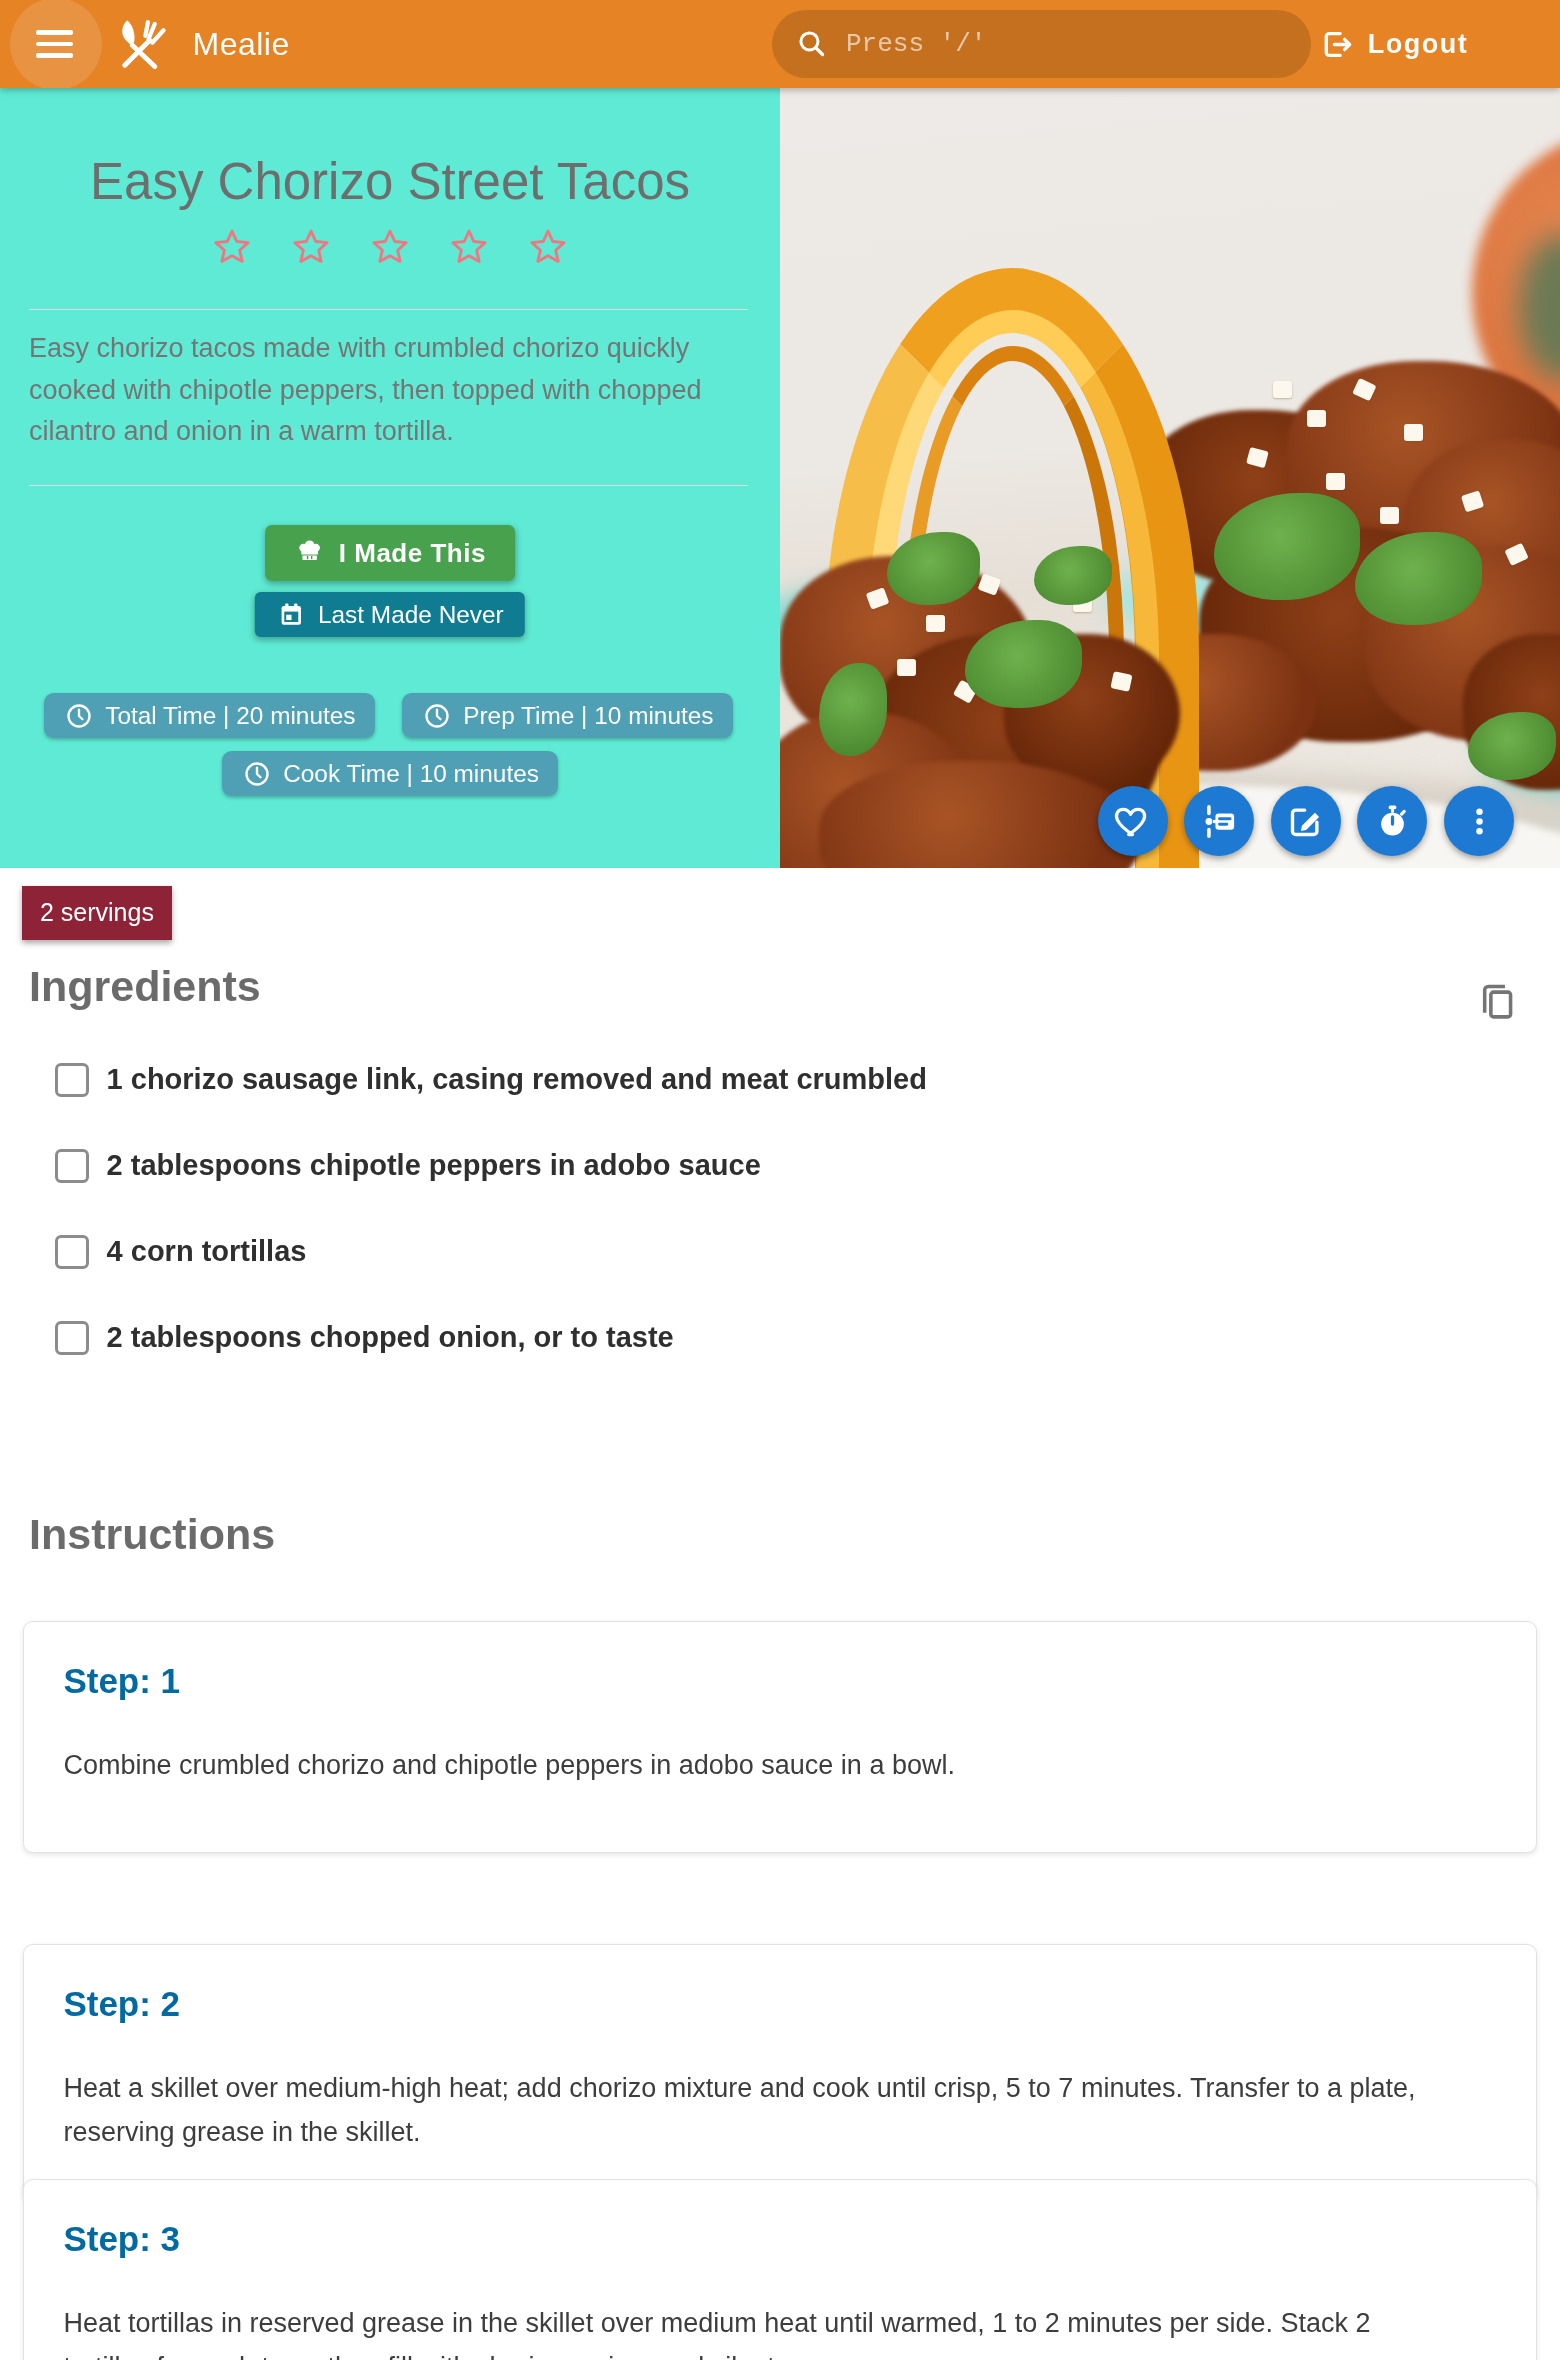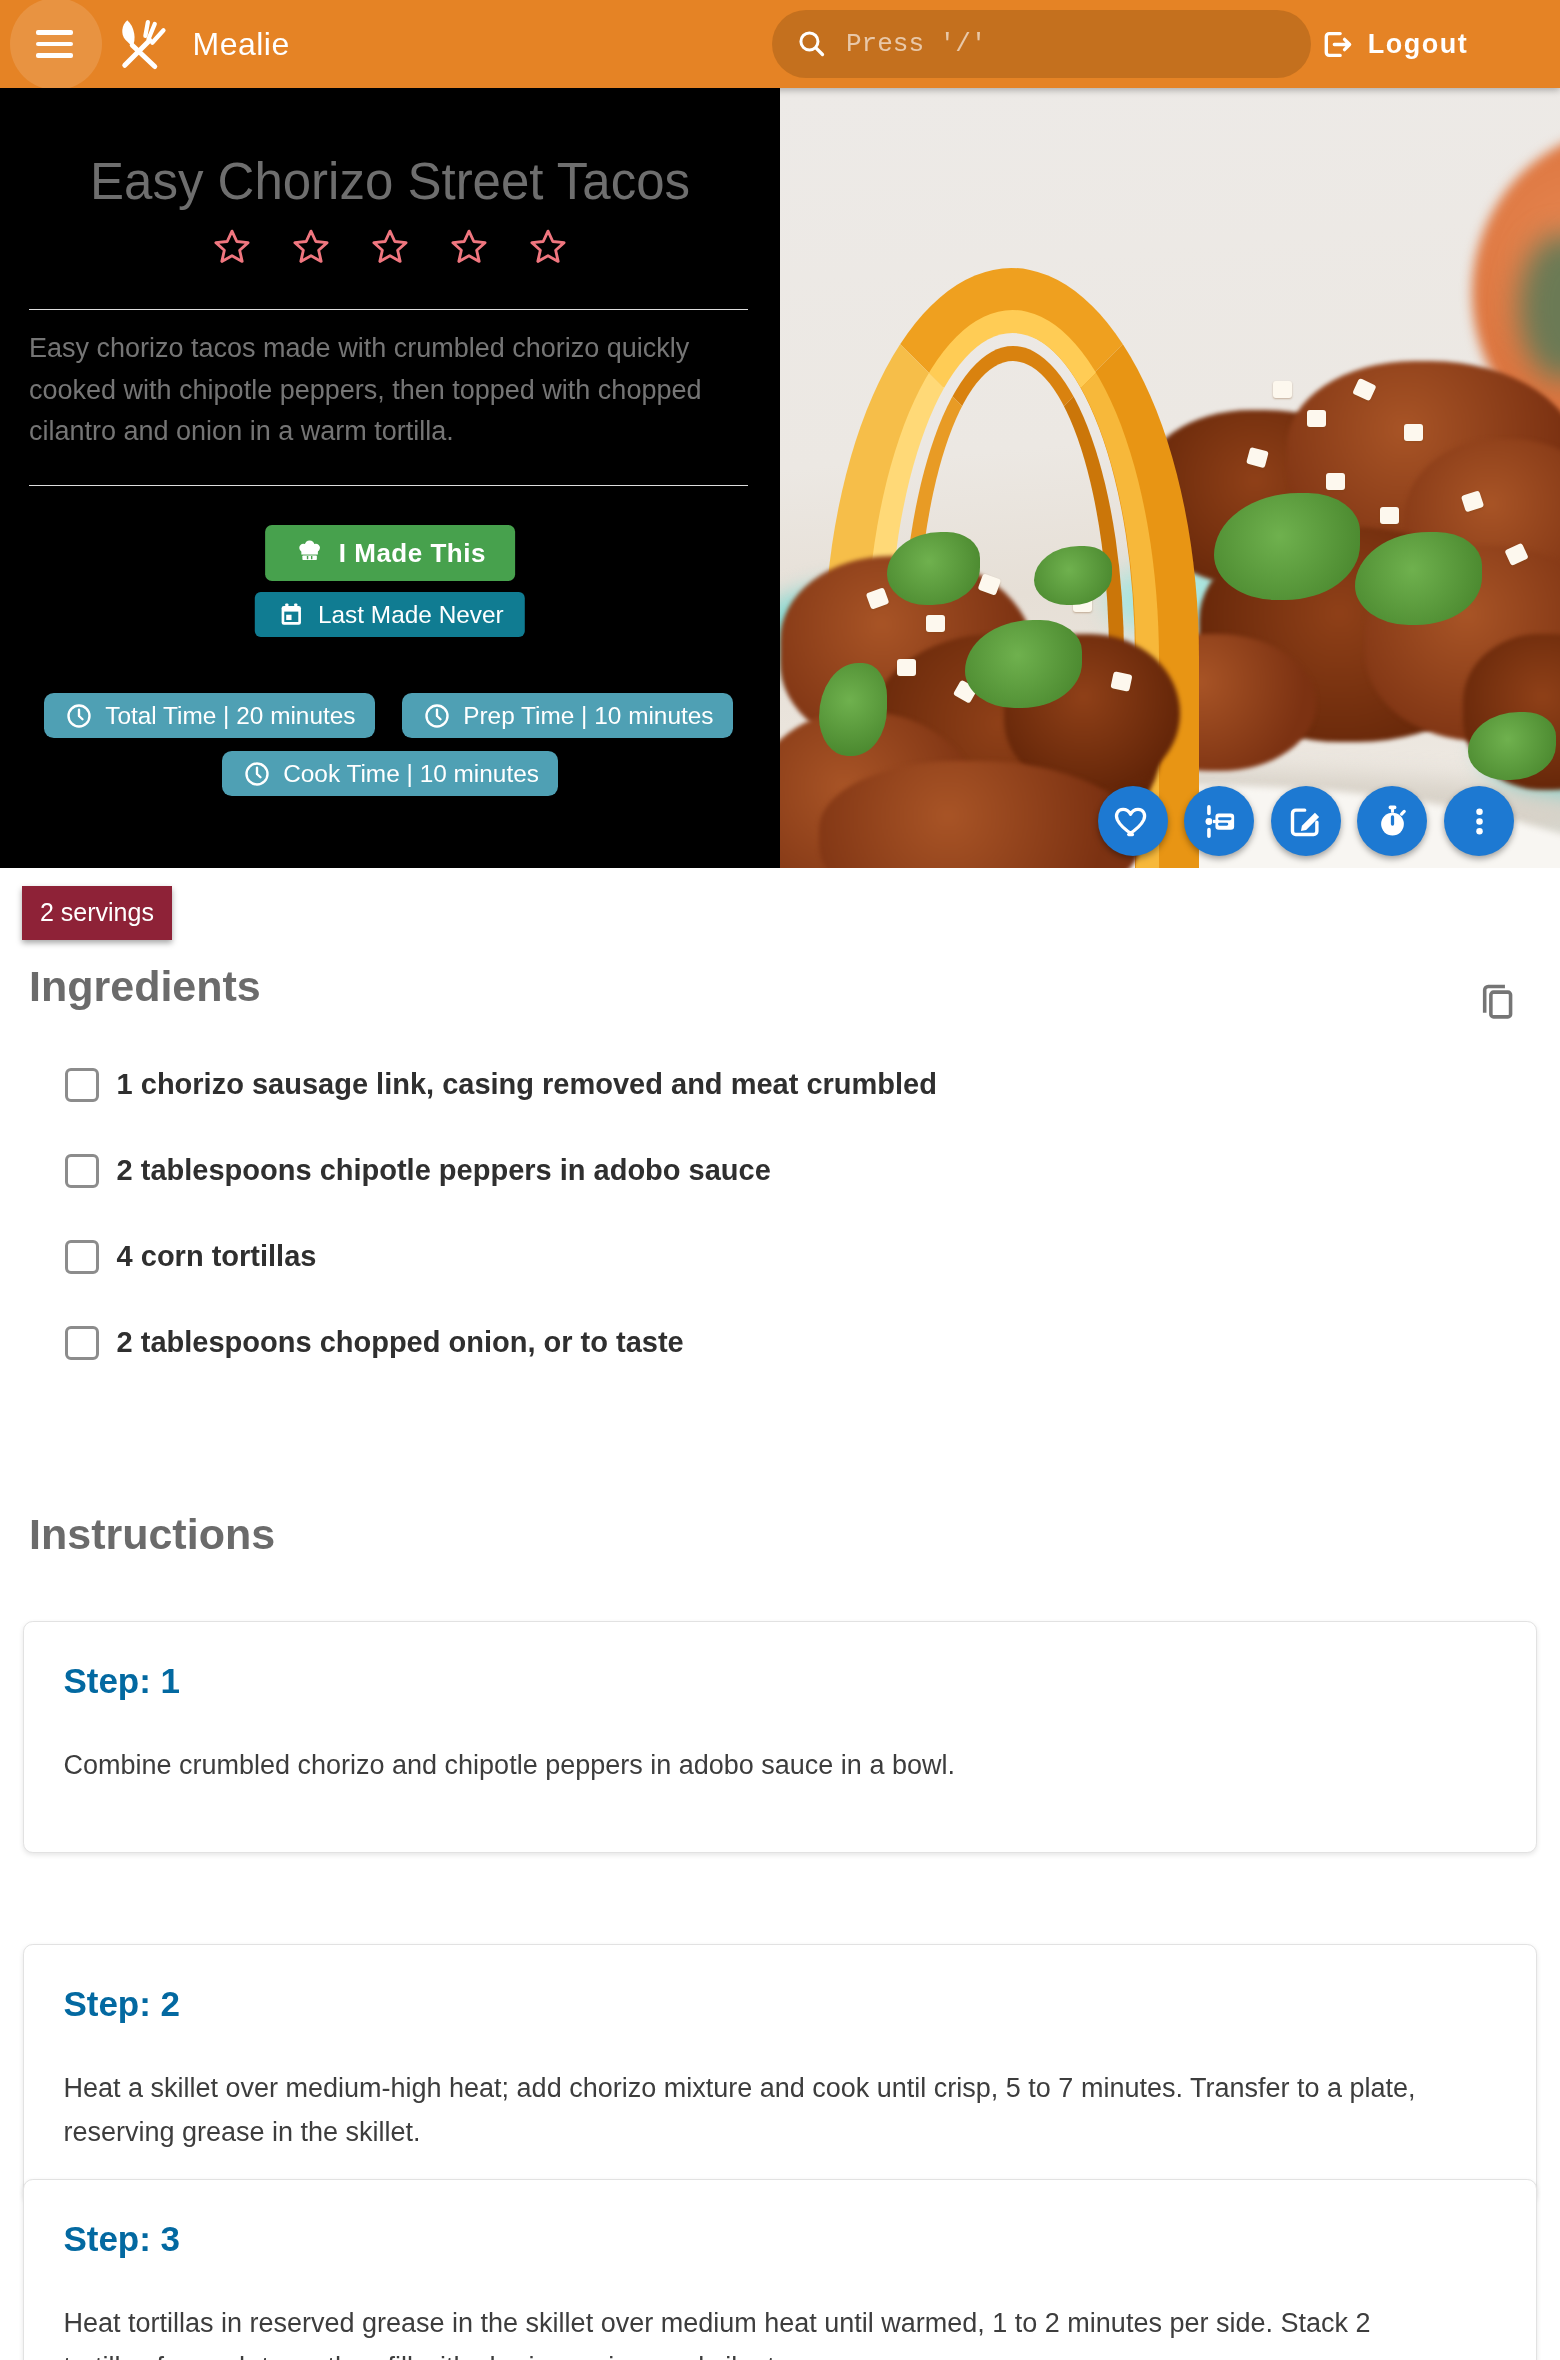--- a/index.html
+++ b/index.html
@@ -22,21 +22,21 @@
   .search-pill input { background:transparent; border:none; outline:none; color:#0f172a;
     font-size:26px; margin-left:17.6px; width:390px; font-family:Liberation Mono, monospace; }
   .search-pill input::placeholder { color:rgba(255,255,255,.62); }
   .logout { position:absolute; left:1319px; top:0; height:88px; display:flex;
     align-items:center; gap:13.7px; cursor:pointer; }
   .logout span { color:#fff; font-size:27px; font-weight:600; letter-spacing:1.5px; }
 
   
   .hero { position:absolute; left:0; top:88px; width:1560px; height:780px;
     background:#fff; box-shadow:0 2.9px 5.9px rgba(0,0,0,.18); }
-  .hero-left { position:absolute; left:0; top:0; width:780px; height:780px; background:#000000; }
+  .hero-left { position:absolute; left:0; top:0; width:780px; height:780px; background:#5eead4; }
   .recipe-title { position:absolute; top:64px; left:0; width:100%; text-align:center;
     font-size:51px; color:#6e6e6e; font-weight:400; }
   .stars { position:absolute; top:137px; left:0; width:100%; display:flex;
     justify-content:center; gap:33px; }
   .stars svg { width:46px; height:46px; cursor:pointer; }
   .hr1 { position:absolute; top:221px; left:29px; width:719px; height:1px; background:#DDDDDD; }
   .hr2 { position:absolute; top:397px; left:29px; width:719px; height:1px; background:#DDDDDD; }
   .description { position:absolute; top:240px; left:29px; width:704px;
     font-size:27px; color:#757575; line-height:1.54; }
   .btn-made { position:absolute; top:437px; left:390px; transform:translateX(-50%);
@@ -94,21 +94,21 @@
   
   .page-body { position:absolute; left:0; top:868px; width:1560px; height:1492px; background:#fff; }
   .servings-chip { position:absolute; left:22.4px; top:17.6px; height:54px; background:#8E2237;
     color:#fff; font-size:25px; display:flex; align-items:center; padding:0 17.6px;
     border-radius:0; box-shadow:0 2.9px 5.9px rgba(0,0,0,.35); cursor:pointer; }
   .section-h { position:absolute; left:29px; font-size:43px; font-weight:600; color:#6b6b6b; }
   .h-ingredients { top:94px; }
   .h-instructions { top:642px; }
   .copy-btn { position:absolute; left:1471px; top:109px; width:51px; height:51px;
     background:none; border:none; cursor:pointer; }
-  .ing-row { position:absolute; left:65px; display:flex; align-items:center; gap:17.6px;
+  .ing-row { position:absolute; left:55px; display:flex; align-items:flex-start; gap:17.6px;
     height:43px; cursor:pointer; }
   .ing-row .box { width:34px; height:34px; border:3.9px solid #8C8C8C; border-radius:5.9px;
     background:#fff; flex:0 0 auto; }
   .ing-row .txt { font-size:29px; font-weight:700; color:#2f2f2f; }
   .r0{top:195px}.r1{top:281px}.r2{top:367px}.r3{top:453px}.r4{top:538px}
   .step-card { position:absolute; left:23.4px; width:1514px; background:#fff;
     border:1px solid #E2E2E2; border-radius:9.8px; box-shadow:0 2px 4.9px rgba(0,0,0,.10);
     padding:39px 39px; cursor:pointer; }
   .sc1 { top:753px;  height:232px; }
   .sc2 { top:1076px; height:259px; }

